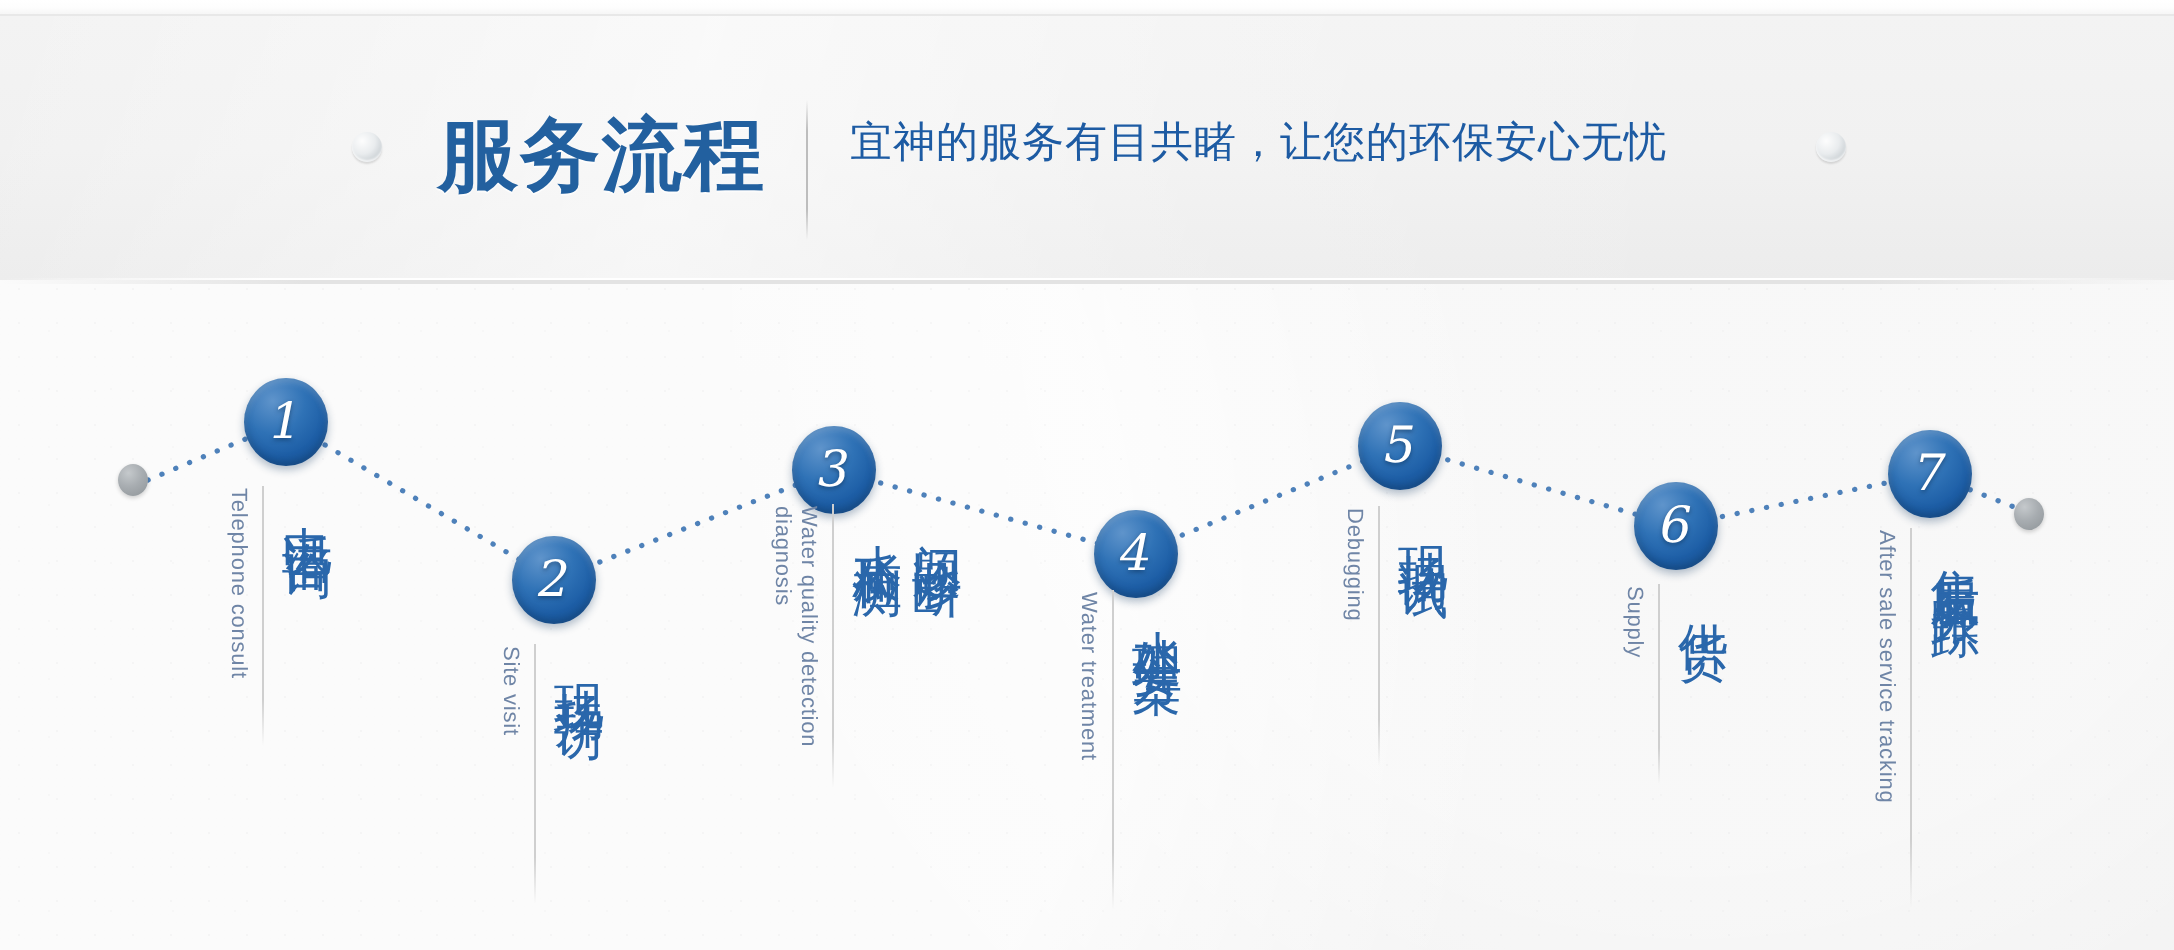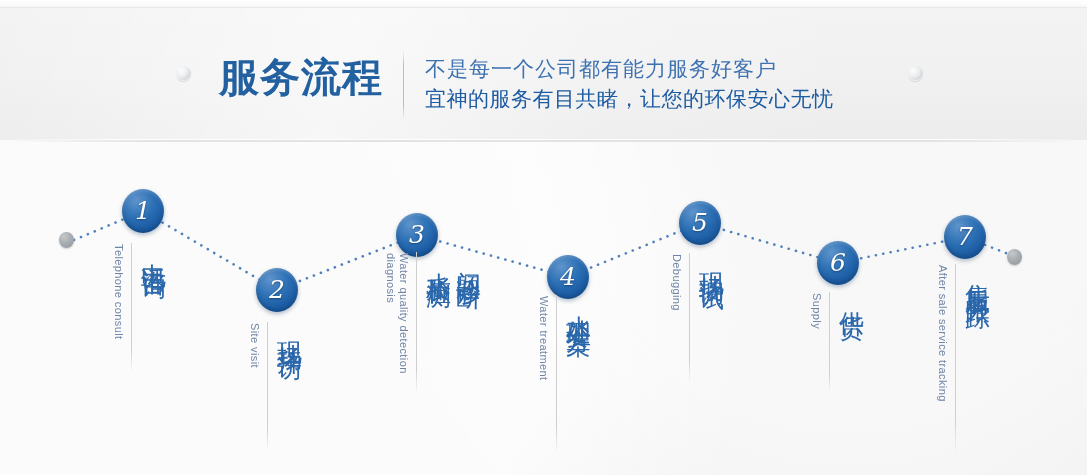--- a/index.html
+++ b/index.html
@@ -122,21 +122,20 @@
   <div class="banner-bottom"></div>
   <div class="banner-bottom2"></div>
 
   <div class="rivet" style="left:176px;top:66px;"></div>
   <div class="rivet" style="left:908px;top:66px;"></div>
 
   <div class="title">服务流程</div>
   <div class="title-div"></div>
 
   <div class="sub-wrap">
-    <div class="sub1">不是每一个公司都有能力服务好客户</div>
     <div class="sub2">宜神的服务有目共睹，让您的环保安心无忧</div>
   </div>
 
   <div class="flow">
 
     <svg class="flow-svg" width="1087" height="335">
       <polyline points="74,100 143,71 277,150 417,95 568,137 700,83 838,123 965,97 1016,117" fill="none" stroke="#3f76b4" stroke-width="2.6" stroke-linecap="round" stroke-dasharray="0.1 7.4" opacity="0.92"></polyline>
     </svg>
 
     <div class="endpoint" style="left:59px;top:92px;"></div>

